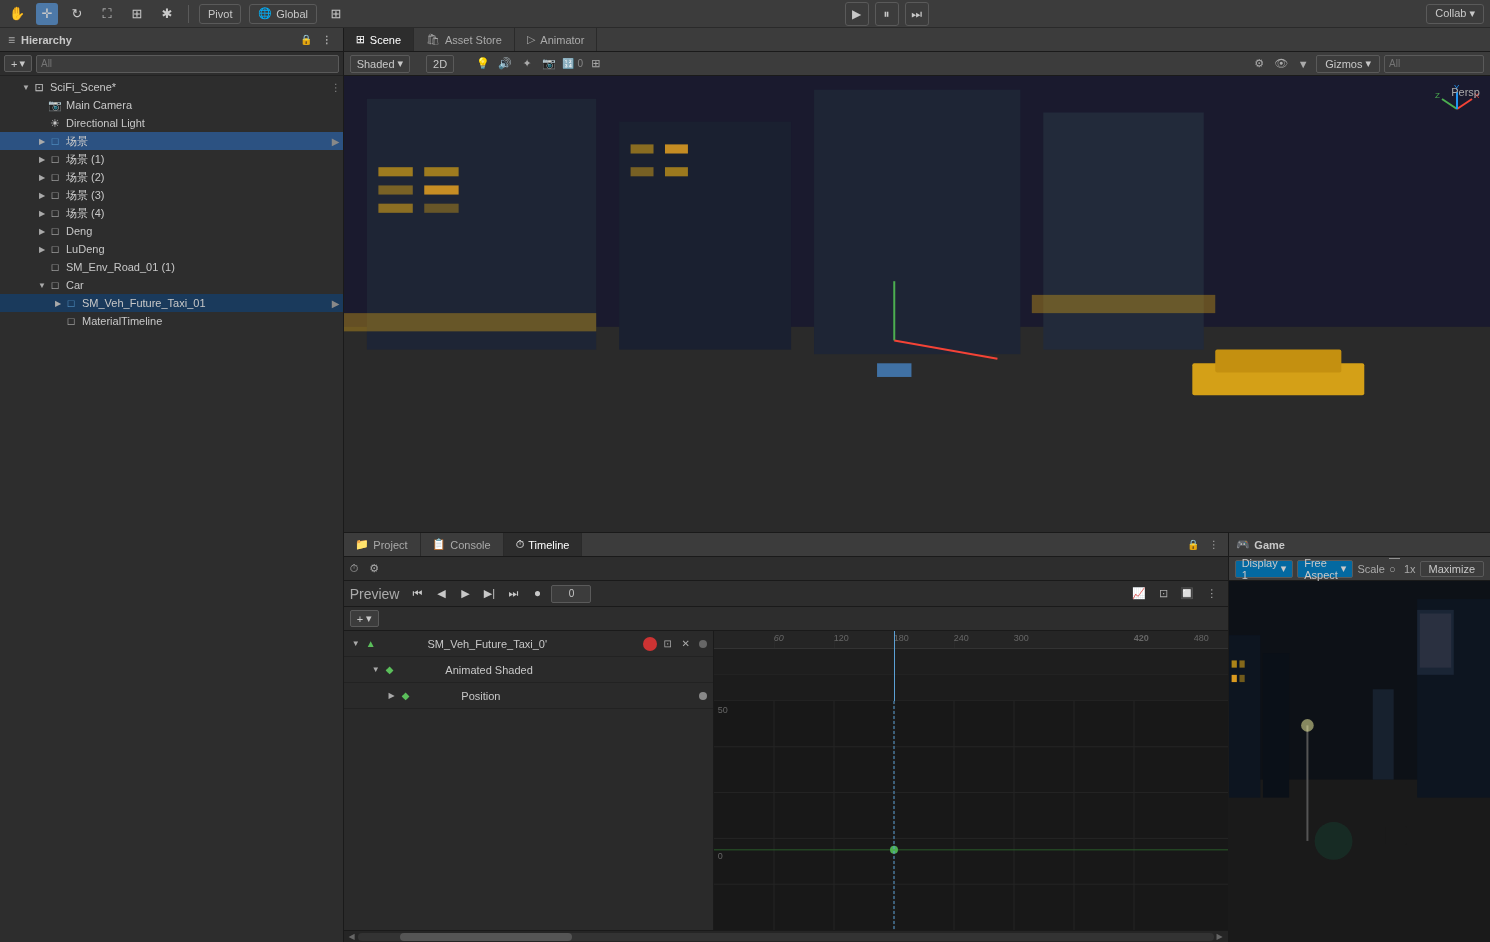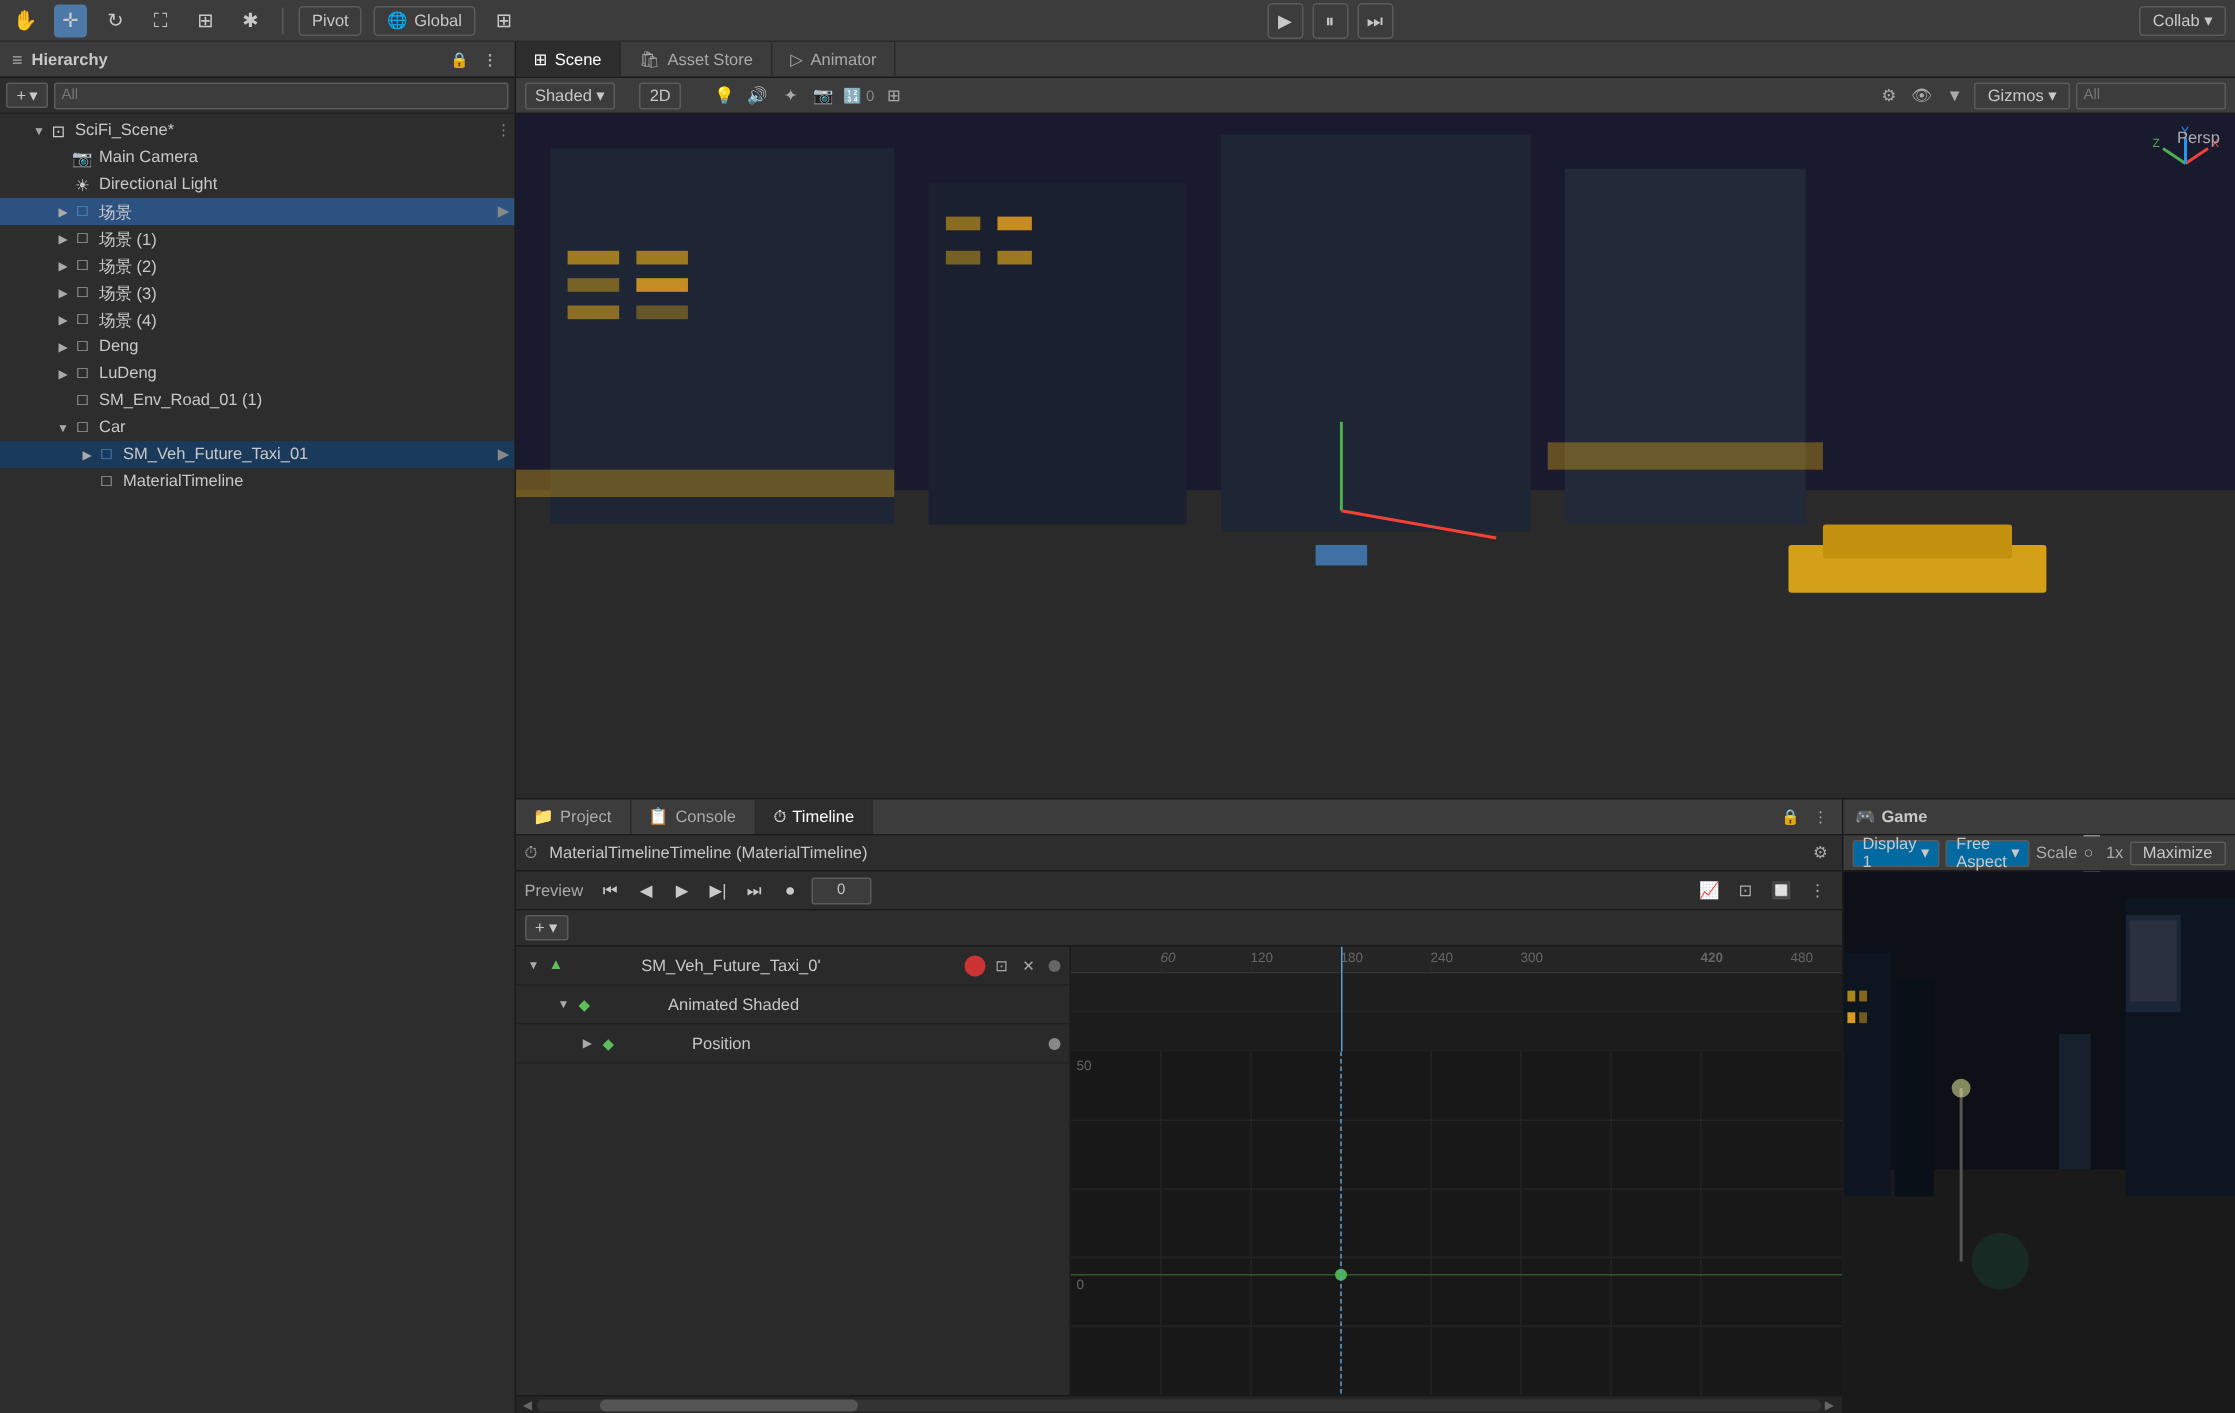--- a/index.html
+++ b/index.html
@@ -340,21 +340,21 @@
     .preview-toolbar {
       height: 26px;
       background: #2d2d2d;
       display: flex;
       align-items: center;
       padding: 0 6px;
       gap: 4px;
       border-bottom: 1px solid #1a1a1a;
     }
     .preview-label {
-      font-size: 11px; color: #aaa; margin-right: 4px;
+      font-size: 14px; color: #aaa; margin-right: 4px;
     }
     .preview-btn {
       width: 20px; height: 20px;
       display: flex; align-items: center; justify-content: center;
       cursor: pointer; color: #c8c8c8; font-size: 11px;
       border-radius: 2px;
     }
     .preview-time-input {
       width: 40px; height: 18px;
       background: #3c3c3c;
@@ -851,21 +851,20 @@
             <span>Timeline</span>
           </div>
           <div class="tab-actions">
             <div class="tab-action-btn">🔒</div>
             <div class="tab-action-btn">⋮</div>
           </div>
         </div>
 
         <div class="timeline-header">
           <span style="font-size:11px;color:#aaa;margin-right:4px;">⏱</span>
-          <span class="timeline-title">MaterialTimelineTimeline (MaterialTimeline)</span>
           <div class="timeline-settings-btn">⚙</div>
         </div>
 
         <div class="preview-toolbar">
           <span class="preview-label">Preview</span>
           <div class="preview-btn">⏮</div>
           <div class="preview-btn">◀</div>
           <div class="preview-btn">▶</div>
           <div class="preview-btn">▶|</div>
           <div class="preview-btn">⏭</div>

